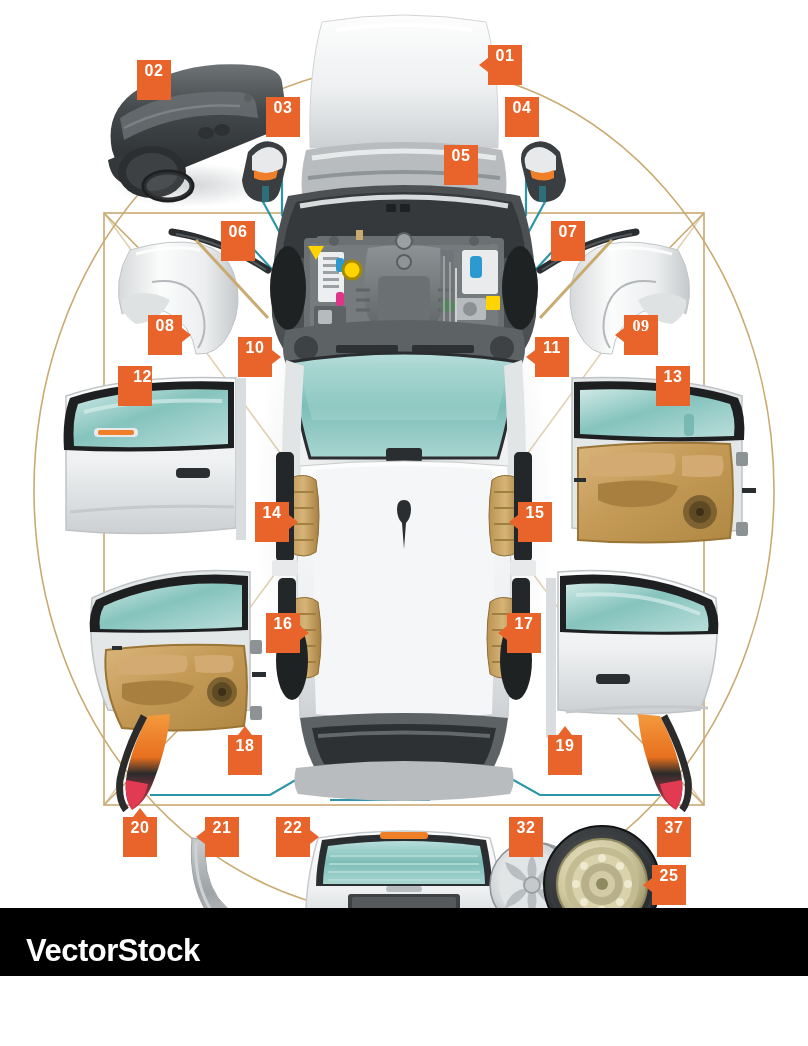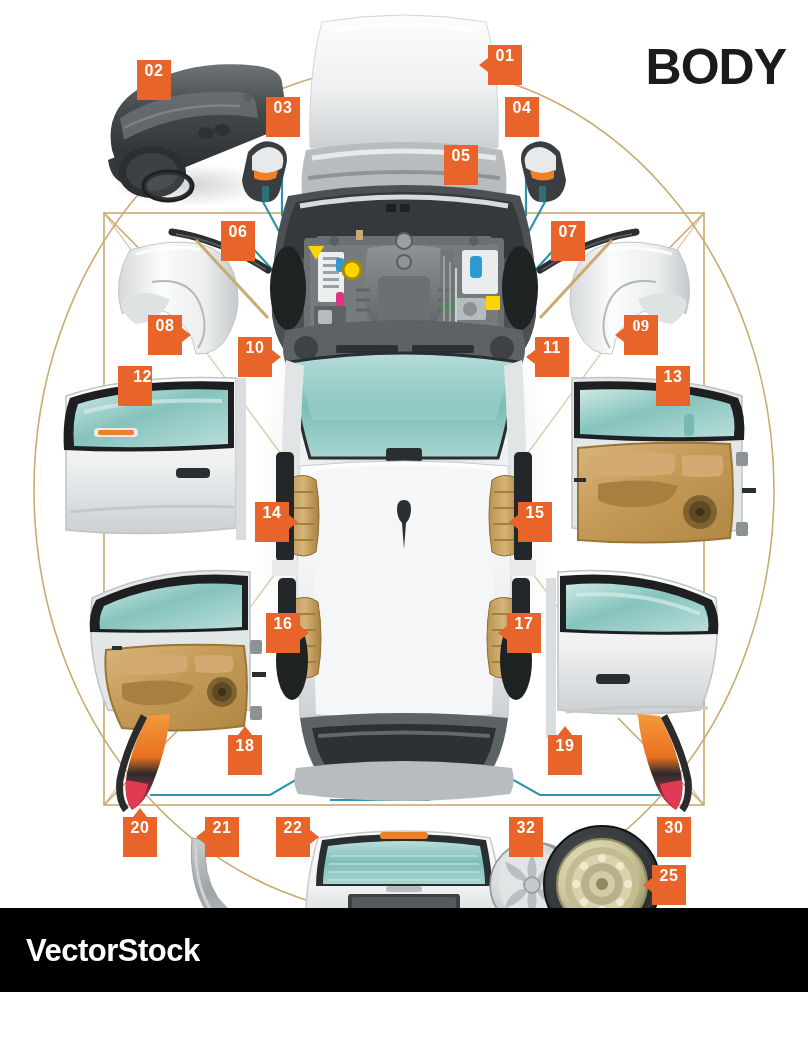--- a/index.html
+++ b/index.html
@@ -40,21 +40,21 @@
   #title .l1 { font-size:50px; font-weight:bold; color:#1b1b1b;
                letter-spacing:-1px; line-height:46px; font-family:"Liberation Sans", sans-serif; }
   #title .l2 { font-size:42px; font-weight:bold; color:#1b1b1b;
                letter-spacing:-1px; line-height:44px; }
   #title .l3 { display:inline-block; margin-top:6px; background:#ffd400;
                border:2px solid #1b1b1b; border-radius:4px;
                padding:1px 8px 2px; font-size:18px; font-weight:bold;
                color:#1b1b1b; letter-spacing:1px; }
 
   
-  #footer { position:absolute; left:0; top:908px; width:808px; height:84px;
+  #footer { position:absolute; left:0; top:908px; width:808px; height:68px;
             background:#000; z-index:60; }
   #footer .wm { position:absolute; left:26px; top:25px; color:#fff;
                 font-size:31px; font-weight:bold; letter-spacing:-.5px; }
   #footer .url { position:absolute; right:24px; top:31px; color:#fff;
                  font-size:21px; letter-spacing:-.3px; }
 </style>
 </head>
 <body>
 
 <div id="stage">
@@ -469,21 +469,20 @@
         <circle cx="602" cy="910" r="4"></circle>
           <circle cx="584" cy="902" r="4"></circle>
         <circle cx="576" cy="884" r="4"></circle>
           <circle cx="584" cy="866" r="4"></circle>
       </g>
       <circle cx="602" cy="884" r="52" fill="none" stroke="#3c4042" stroke-width="3" opacity=".6"></circle>
     </g>
   </svg>
 
   <div id="title">
-    <div class="l1">BODY</div>
   </div>
 
   <div id="badge-layer">
       <div class="badge l" style="left: 488px; top: 45px;"><span>01</span></div>
       <div class="badge d" style="left: 137px; top: 60px;"><span>02</span></div>
       <div class="badge d" style="left: 266px; top: 97px;"><span>03</span></div>
       <div class="badge d" style="left: 505px; top: 97px;"><span>04</span></div>
       <div class="badge d" style="left: 444px; top: 145px;"><span>05</span></div>
       <div class="badge d" style="left: 221px; top: 221px;"><span>06</span></div>
       <div class="badge d" style="left: 551px; top: 221px;"><span>07</span></div>
@@ -496,21 +495,21 @@
       <div class="badge r" style="left: 255px; top: 502px;"><span>14</span></div>
       <div class="badge l" style="left: 518px; top: 502px;"><span>15</span></div>
       <div class="badge r" style="left: 266px; top: 613px;"><span>16</span></div>
       <div class="badge l" style="left: 507px; top: 613px;"><span>17</span></div>
       <div class="badge u" style="left: 228px; top: 735px;"><span>18</span></div>
       <div class="badge u" style="left: 548px; top: 735px;"><span>19</span></div>
       <div class="badge u" style="left: 123px; top: 817px;"><span>20</span></div>
       <div class="badge l" style="left: 205px; top: 817px;"><span>21</span></div>
       <div class="badge r" style="left: 276px; top: 817px;"><span>22</span></div>
       <div class="badge d" style="left: 509px; top: 817px;"><span>32</span></div>
-      <div class="badge d" style="left: 657px; top: 817px;"><span>30</span></div>
+      <div class="badge d" style="left: 657px; top: 817px;"><span>37</span></div>
       <div class="badge l" style="left: 652px; top: 865px;"><span>25</span></div>
     </div>
 
   <div id="footer">
     <div class="wm">VectorStock</div>
   </div>
 
 </div>
 
 </body></html>

